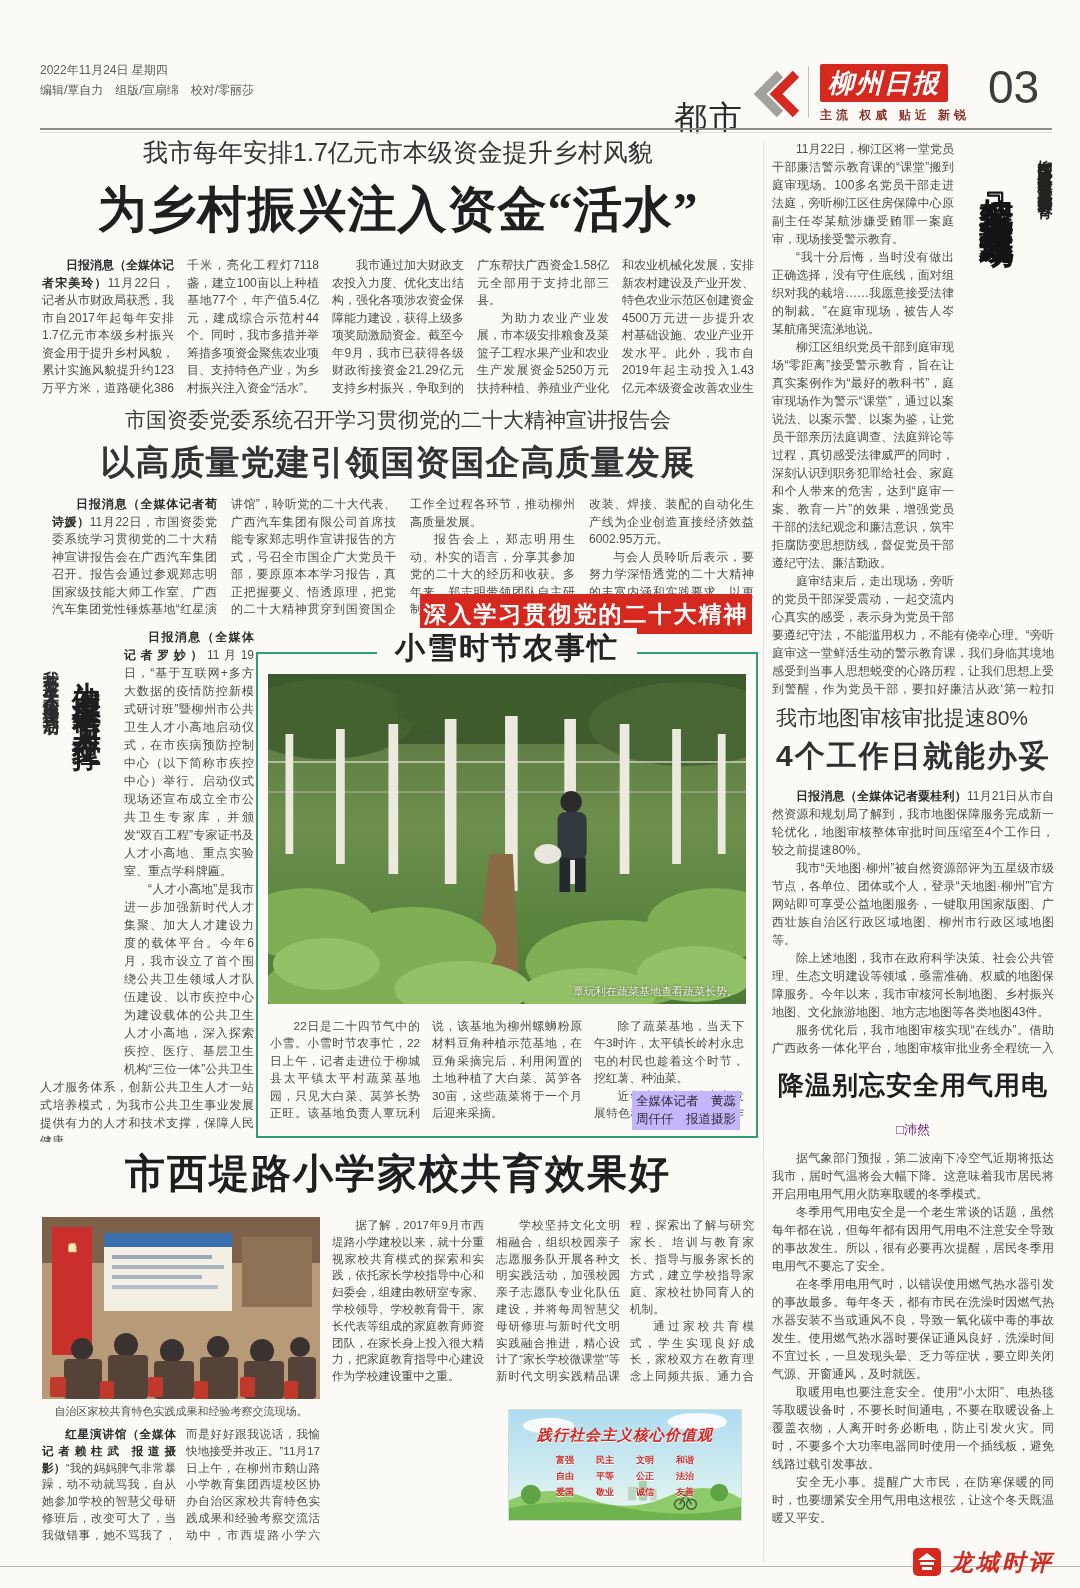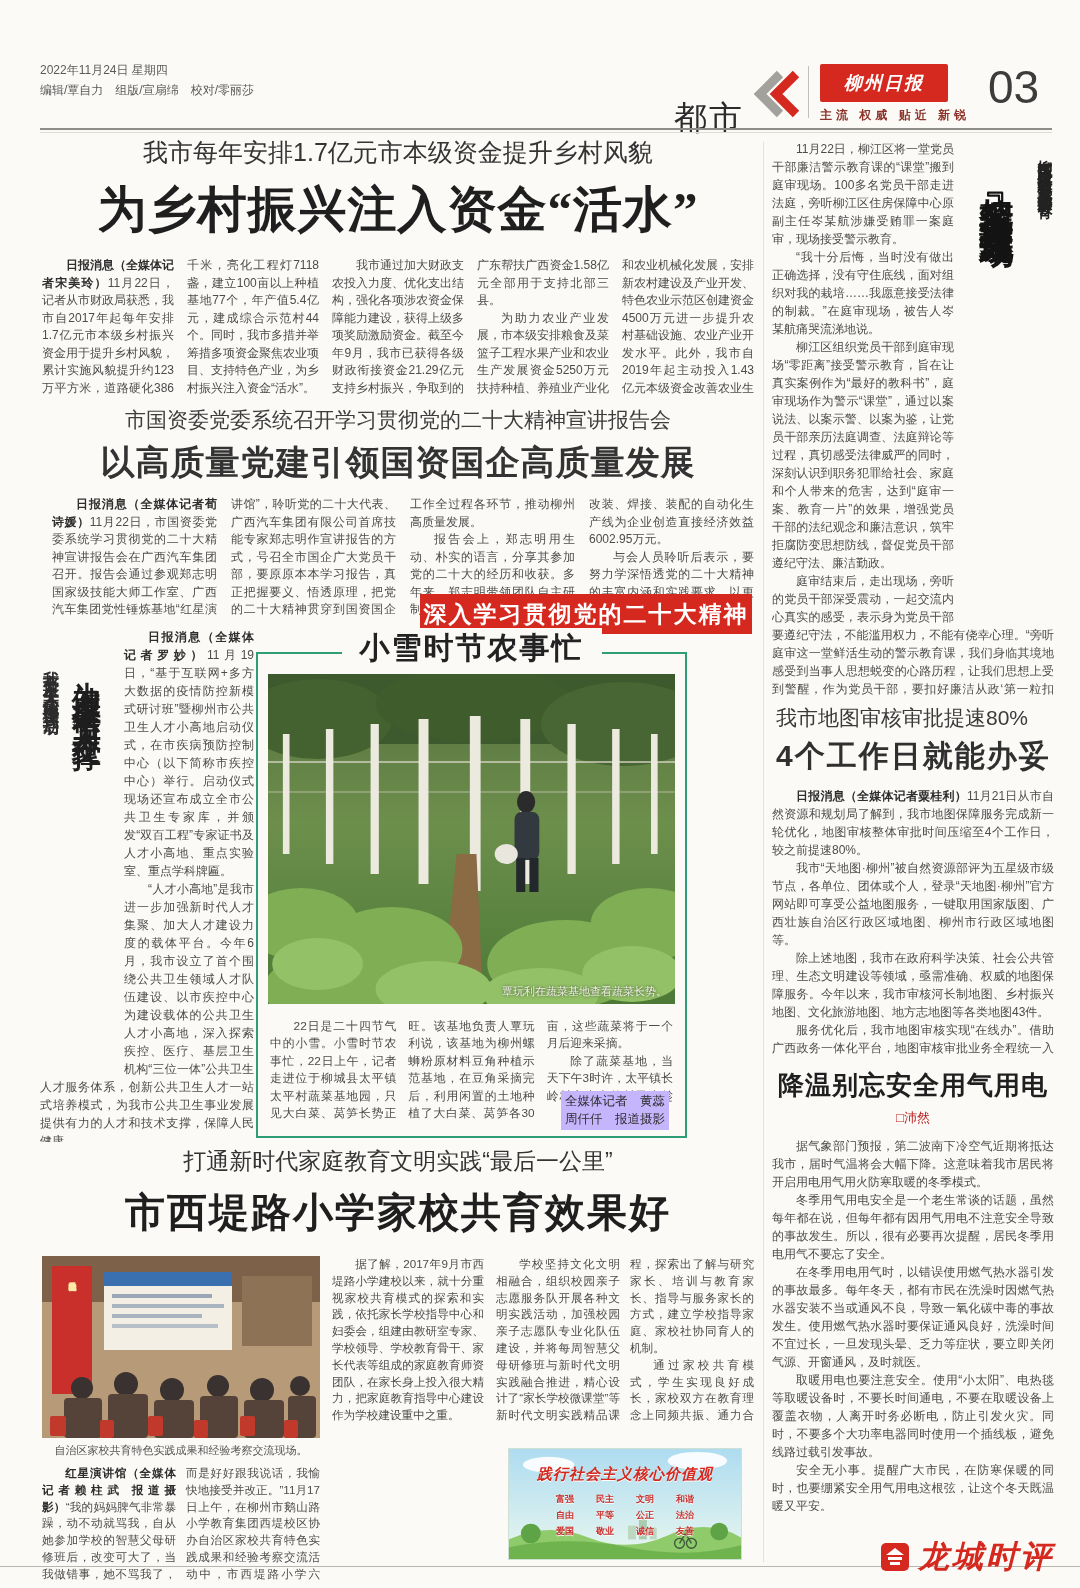--- a/index.html
+++ b/index.html
@@ -5,21 +5,21 @@
   * { margin:0; padding:0; box-sizing:border-box; }
   html,body { width:1080px; }
   body { font-family:"Liberation Sans", sans-serif; background:#f4f2ee; }
   #page { position:relative; width:1080px; height:1588px; background:#fbfaf7; overflow:hidden; color:#474747; }
 
   
   .hdr-date { position:absolute; left:40px; top:60px; font-size:12px; line-height:1.7; color:#5a5a5a; }
   .hdr-section { position:absolute; left:674px; top:72px; font-size:33px; font-weight:normal; color:#2b2b2b; letter-spacing:2px;margin-top:24px; }
   .hdr-chevrons { position:absolute; left:750px; top:70px; }
   .hdr-divider { position:absolute; left:808px; top:66px; width:1px; height:52px; background:#c2bfba; }
-  .masthead { position:absolute; left:820px; top:64px; width:128px; height:38px; background:#d5281e; color:#fff; display:flex; align-items:center; justify-content:center; font-size:18px; font-weight:bold; font-style:italic; letter-spacing:2px; border-radius:2px; }
+  .masthead { position:absolute; left:820px; top:64px; width:128px; height:38px; background:#d5281e; color:#fff; display:flex; align-items:center; justify-content:center; font-size:26px; font-weight:bold; font-style:italic; letter-spacing:2px; border-radius:2px; }
   .masthead-slogan { position:absolute; left:820px; top:107px; font-size:12px; font-weight:bold; color:#8d3329; letter-spacing:4px; }
   .hdr-page { position:absolute; left:988px; top:60px; font-size:46px; color:#3c3c3c; }
   .hdr-rule { position:absolute; left:40px; top:128px; width:1012px; border-top:2px solid #8f8d89; }
   .hdr-rule2 { position:absolute; left:40px; top:132px; width:1012px; border-top:1px solid #dedbd5; }
   .v-divider { position:absolute; left:763px; top:142px; width:1px; height:1420px; background:#e4e1db; }
   .bottom-rule { position:absolute; left:0; top:1566px; width:1080px; border-top:1px solid #b9b6b0; }
 
   
   .kicker { text-align:center; color:#343434; }
   .headline { text-align:center; color:#1f1f1f; }
@@ -41,21 +41,21 @@
   .red-banner { position:absolute; right:2px; bottom:0; width:332px; height:40px; background:#d5281e; color:#fff; font-size:23px; font-weight:bold; letter-spacing:2px; display:flex; align-items:center; justify-content:center; }
 
   
   #art-health { position:absolute; left:40px; top:628px; width:214px; height:514px; overflow:hidden; }
   #art-health .vheads { float:left; width:84px; height:448px; display:flex; flex-direction:row; padding-top:30px; }
   #art-health .vkicker { writing-mode:vertical-rl; font-size:16px; font-weight:bold; color:#2c2c2c; letter-spacing:3px; height:420px; }
   #art-health .vheadline { writing-mode:vertical-rl; font-size:29px; font-weight:800; color:#1e1e1e; letter-spacing:6px; height:418px; margin-left:6px; }
   #art-health .body-text { font-size:12px; line-height:1.5; }
 
   
-  #feature { position:absolute; left:256px; top:624px; width:431px; height:518px; }
+  #feature { position:absolute; left:256px; top:624px; width:502px; height:518px; }
   #feature .frame { position:absolute; left:0; right:0; top:28px; bottom:4px; border:2px solid #2f9e78; }
   #feature .ftitle { position:absolute; top:4px; left:50%; transform:translateX(-50%); background:#fbfaf7; padding:0 18px; font-size:30px; font-weight:800; color:#222; white-space:nowrap; letter-spacing:2px; }
   #feature .photo { position:absolute; left:12px; right:12px; top:50px; height:330px; }
   #feature .photo svg { width:100%; height:100%; display:block; }
   #feature .overlay-caption { position:absolute; right:20px; top:360px; font-size:11px; color:#f2f1ea; text-shadow:0 0 3px rgba(0,0,0,.7); }
   #feature .body-text { position:absolute; left:14px; right:14px; top:394px; height:112px; column-count:3; column-gap:12px; font-size:11.8px; line-height:1.48; overflow:hidden; }
   #feature .byline { position:absolute; right:18px; bottom:12px; font-size:12.5px; font-weight:normal; color:#2d2d2d; text-align:center; background:#c4b5fd; padding:1px 4px; line-height:1.5; }
 
   
   #art-school { position:absolute; left:42px; top:1146px; width:712px; }
@@ -86,24 +86,24 @@
 
   
   #art-map { position:absolute; left:772px; top:704px; width:282px; height:356px; overflow:hidden; }
   #art-map .kicker { text-align:left; font-size:21px; color:#3a3a3a; margin:0 0 4px 4px; }
   #art-map .headline { text-align:left; font-size:30px; font-weight:600; color:#303030; margin:0 0 10px 4px; letter-spacing:2px; }
   #art-map .body-text { font-size:12px; line-height:1.5; }
 
   
   #col-safety { position:absolute; left:772px; top:1068px; width:282px; height:512px; }
   #col-safety .headline { font-size:26px; font-weight:800; letter-spacing:1px; }
-  #col-safety .author { text-align:center; font-size:13px; color:#b91c1c; margin:6px 0 10px; }
+  #col-safety .author { text-align:center; font-size:13px; color:#701a75; margin:18px 0 10px; }
   #col-safety .body-text { font-size:12px; line-height:1.5; height:374px; overflow:hidden; }
   .lc-logo { position:absolute; right:0; bottom:2px; display:flex; align-items:center; gap:7px; }
-  .lc-logo .lc-text { font-size:31px; font-weight:800; color:#d5281e; font-style:italic; letter-spacing:3px; }
+  .lc-logo .lc-text { font-size:23px; font-weight:800; color:#d5281e; font-style:italic; letter-spacing:3px; }
 </style>
 </head>
 <body>
 
 <div id="page">
 
   <div class="hdr-date">
     <div>2022年11月24日 星期四</div>
     <div>编辑/覃自力　组版/宣扇绵　校对/零丽莎</div>
   </div>
@@ -214,21 +214,20 @@
         <p>除了蔬菜基地，当天下午3时许，太平镇长岭村永忠屯的村民也趁着这个时节，挖红薯、种油菜。</p>
         <p>近年来，太平镇大力发展特色种植产业，采取“合作社+基地+农户”的经营模式，促进产业兴旺、农民增收、乡村振兴。</p>
       </div>
     <div class="byline">
       <div>全媒体记者　黄蕊</div>
       <div>周仟仟　报道摄影</div>
     </div>
   </div>
 
   <div id="art-school">
-    <div class="kicker">打通新时代家庭教育文明实践“最后一公里”</div>
     <div class="headline">市西堤路小学家校共育效果好</div>
     <div class="content">
       <div class="colA">
         <div class="photo">
           <svg viewBox="0 0 278 182" preserveAspectRatio="none">
             <rect width="278" height="182" fill="#b79a77"></rect>
             <rect width="278" height="46" fill="#7d6148"></rect>
             <rect x="10" y="10" width="40" height="128" fill="#c9302c"></rect>
             <text x="30" y="20" font-size="8" fill="#ffe9a8" writing-mode="tb">自治区家校共育特色实践成果和经验考察交流</text>
             <rect x="62" y="16" width="128" height="78" fill="#f3efe4"></rect>

